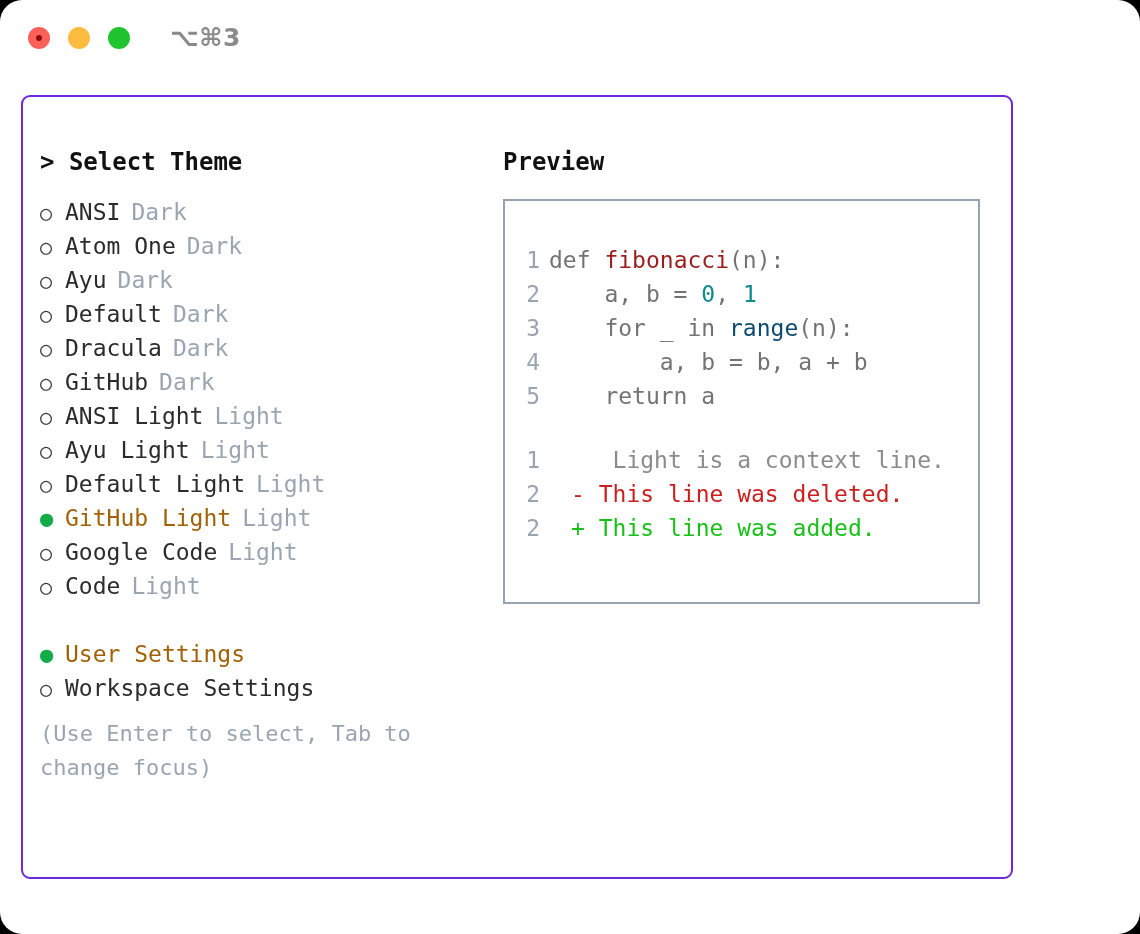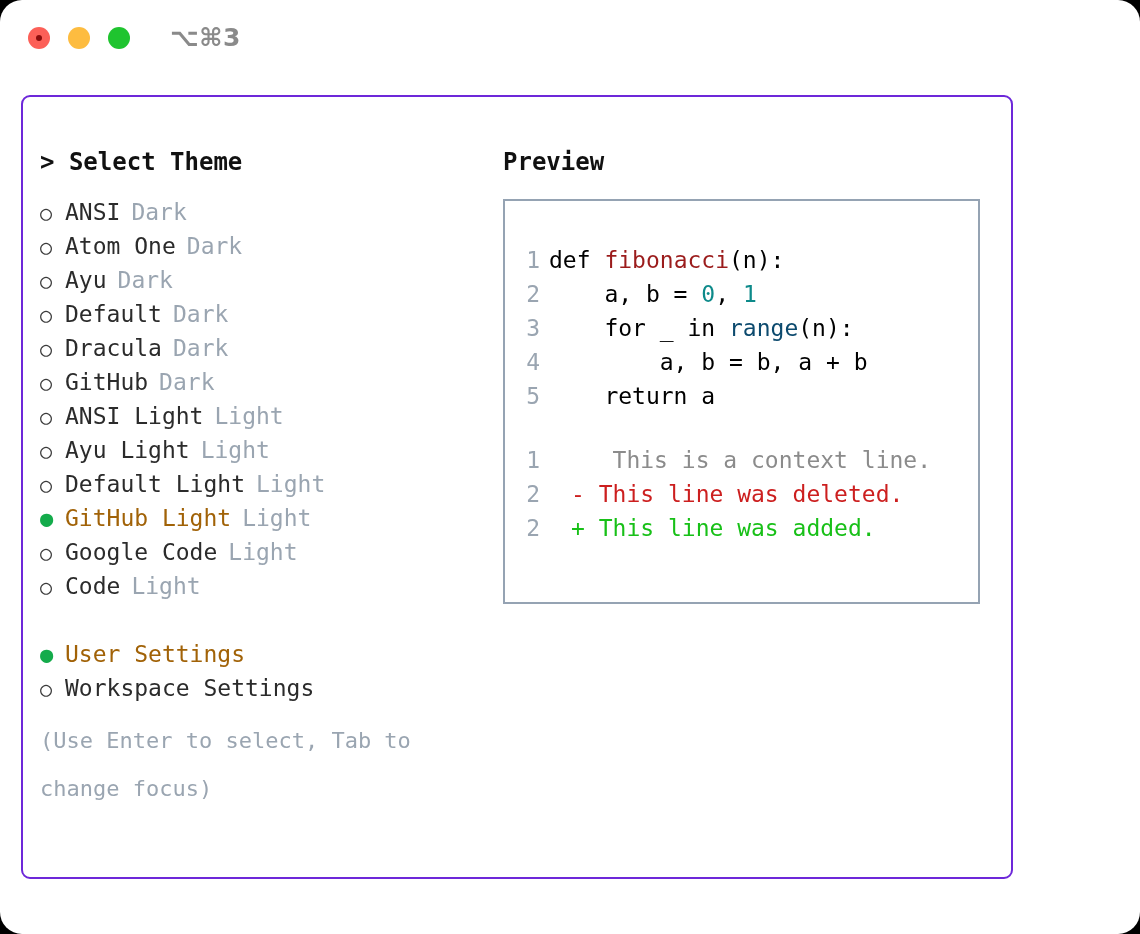--- a/index.html
+++ b/index.html
@@ -142,21 +142,21 @@
     color: #2b2b2b;
     padding-left: 28px;
     white-space: pre;
   }
 
   .spacer-row { height: 34px; }
 
   .hint {
     margin-top: 28px;
     font-size: 22px;
-    line-height: 48px;
+    line-height: 34px;
     color: #9aa5b1;
     width: 420px;
     white-space: pre-wrap;
   }
 
   
   .right-col {
     position: absolute;
     left: 480px;
     top: 48px;
@@ -197,21 +197,21 @@
     padding-right: 9px;
     box-sizing: border-box;
   }
   .codetext {
     color: #2b2b2b;
   }
 
   .tok-fn     { color: #9b1c1c; }
   .tok-num    { color: #0d8a8a; }
   .tok-builtin{ color: #0c4a6e; }
-  .tok-plain  { color: #000000; }
+  .tok-plain  { color: #737373; }
 
   .diff-gap { height: 30px; }
   .diff-context { color: #8b8b8b; }
   .diff-del     { color: #cc1f1f; }
   .diff-add     { color: #18c018; }
 </style>
 </head>
 <body>
 
 <div class="window">
@@ -256,21 +256,21 @@
       <div class="preview-box">
         <div class="code-block">
             <div class="code-line"><span class="lineno">1</span><span class="codetext"><span class="tok-plain">def </span><span class="tok-fn">fibonacci</span><span class="tok-plain">(n):</span></span></div>
             <div class="code-line"><span class="lineno">2</span><span class="codetext"><span class="tok-plain">    a, b = </span><span class="tok-num">0</span><span class="tok-plain">, </span><span class="tok-num">1</span></span></div>
             <div class="code-line"><span class="lineno">3</span><span class="codetext"><span class="tok-plain">    for _ in </span><span class="tok-builtin">range</span><span class="tok-plain">(n):</span></span></div>
             <div class="code-line"><span class="lineno">4</span><span class="codetext"><span class="tok-plain">        a, b = b, a + b</span></span></div>
             <div class="code-line"><span class="lineno">5</span><span class="codetext"><span class="tok-plain">    return a</span></span></div>
           </div>
         <div class="diff-gap"></div>
         <div class="diff-block">
-            <div class="code-line"><span class="lineno">1</span><span class="diff-context" style="padding-left: 22px;"> </span><span class="diff-context">  This is a context line.</span></div>
+            <div class="code-line"><span class="lineno">1</span><span class="diff-context" style="padding-left: 22px;"> </span><span class="diff-context">  Light is a context line.</span></div>
             <div class="code-line"><span class="lineno">2</span><span class="diff-del" style="padding-left: 22px;">-</span><span class="diff-del"> This line was deleted.</span></div>
             <div class="code-line"><span class="lineno">2</span><span class="diff-add" style="padding-left: 22px;">+</span><span class="diff-add"> This line was added.</span></div>
           </div>
       </div>
     </div>
 
   </div>
 </div>
 
 </body></html>

